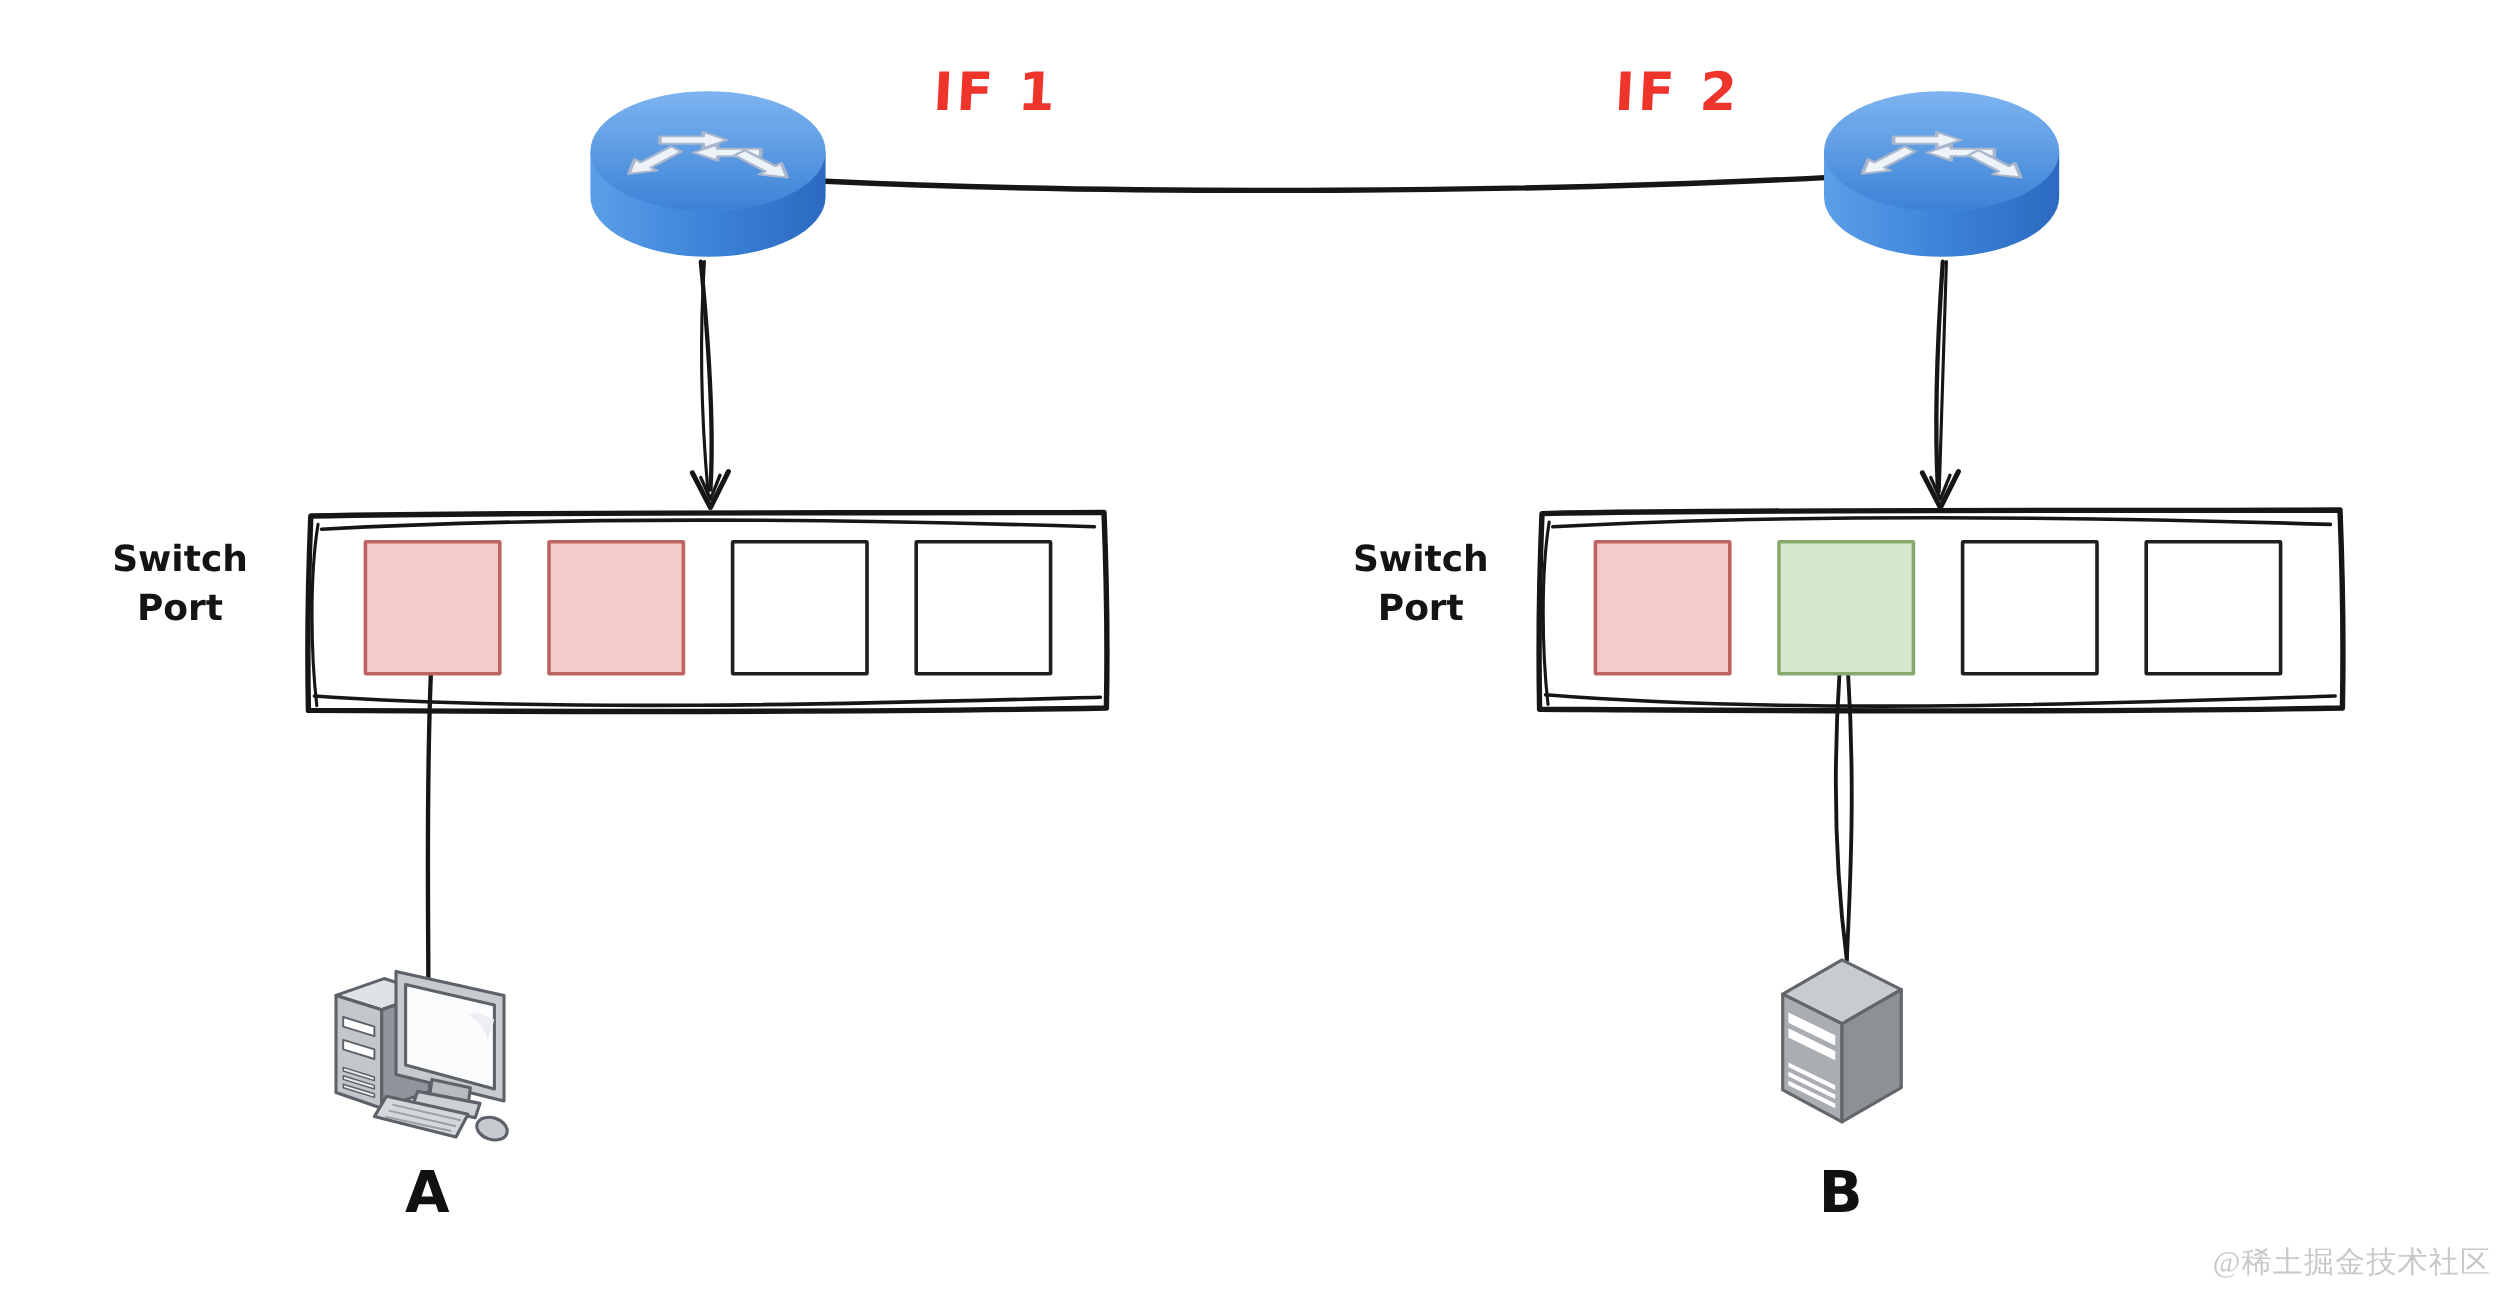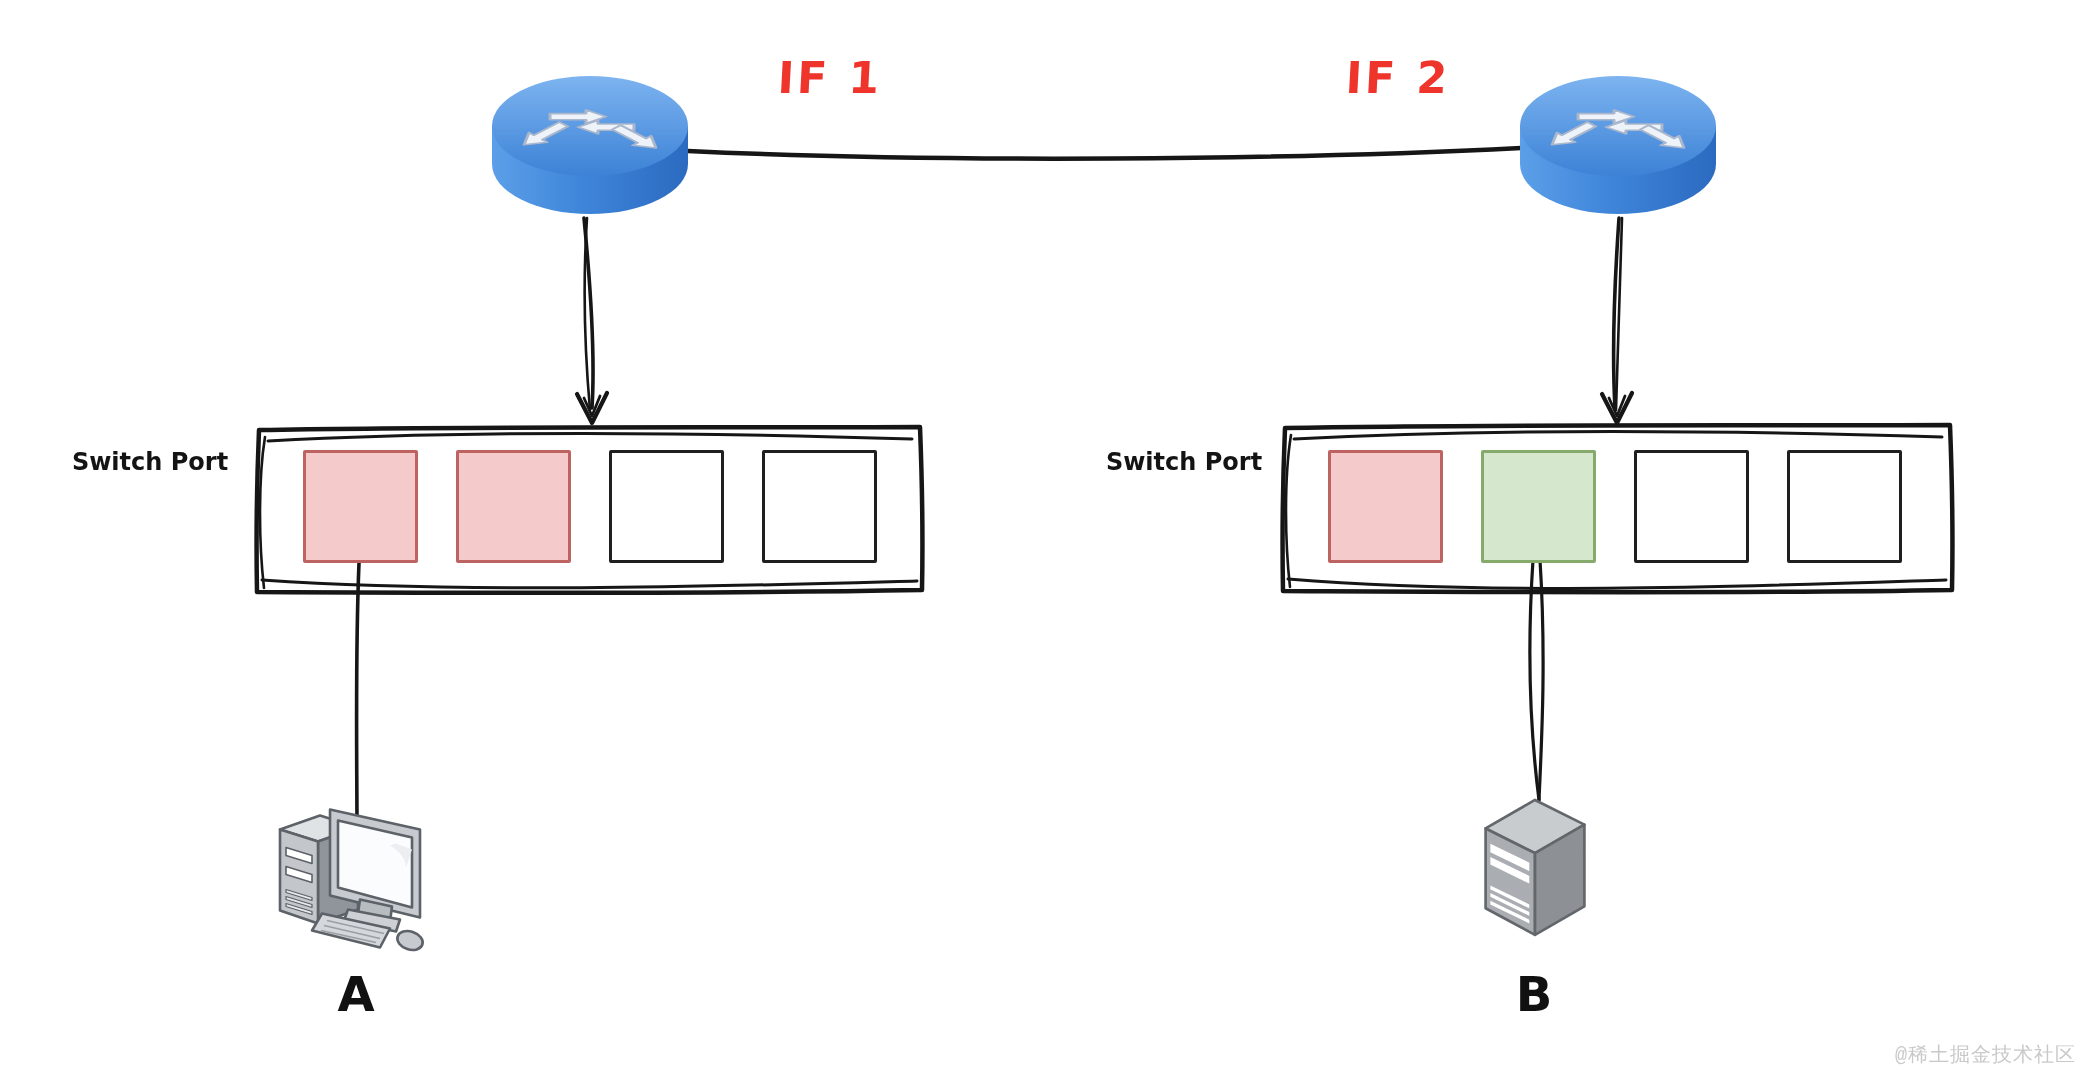--- a/index.html
+++ b/index.html
@@ -9,26 +9,26 @@
   }
   .abs{position:absolute;}
   svg{display:block;}
   .connector-layer{position:absolute;left:0;top:0;width:2084px;height:1074px;pointer-events:none;}
   .sketch{stroke:#161616;fill:none;stroke-linecap:round;stroke-linejoin:round;}
   .iface-label{
     font-size:44px;font-weight:bold;letter-spacing:3px;text-align:center;
     transform:skewX(-3deg);
   }
   .switch-label{
-    font-size:24px;font-weight:bold;color:#141414;text-align:center;line-height:1.38;
+    font-size:30px;font-weight:bold;color:#141414;text-align:center;line-height:1.38;
   }
   .host-label{font-size:48px;font-weight:bold;color:#111;text-align:center;}
   .ports{display:flex;gap:38px;}
   .port{width:115px;height:113px;border:3px solid #1f1f1f;box-sizing:border-box;border-radius:2px;background:#fff;}
-  .watermark{font-size:20px;color:#c9c9c9;letter-spacing:1px;font-family:Liberation Mono, monospace;}
+  .watermark{font-size:25px;color:#c9c9c9;letter-spacing:1px;font-family:Liberation Serif, serif;}
 </style>
 </head>
 <body>
 
 <div class="canvas">
 
   <svg class="connector-layer" viewBox="0 0 2084 1074">
 
     <path class="sketch" stroke-width="4.5" d="M688,151 C940,163 1290,160 1521,148"></path>
 

